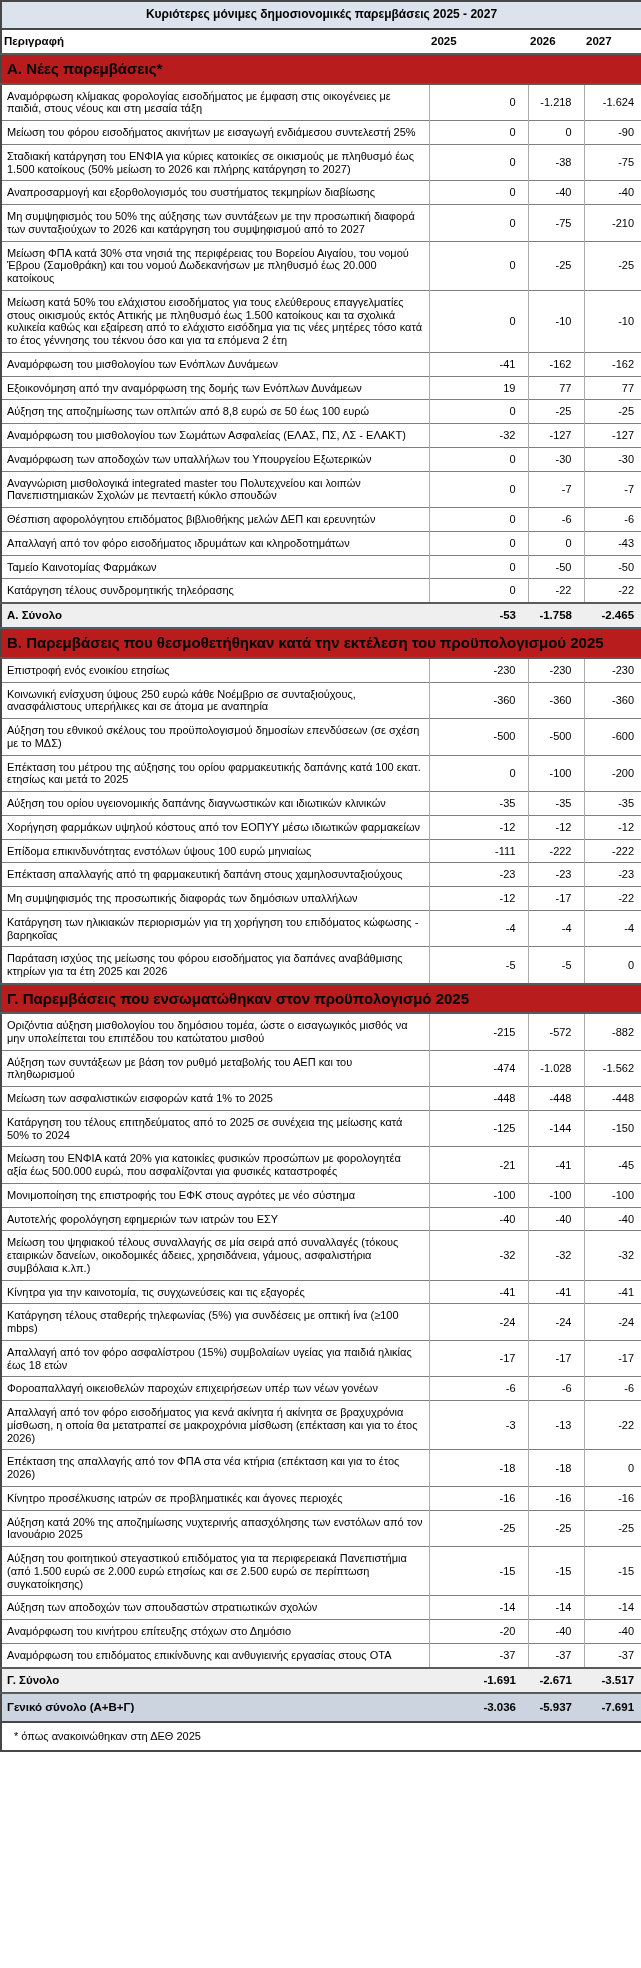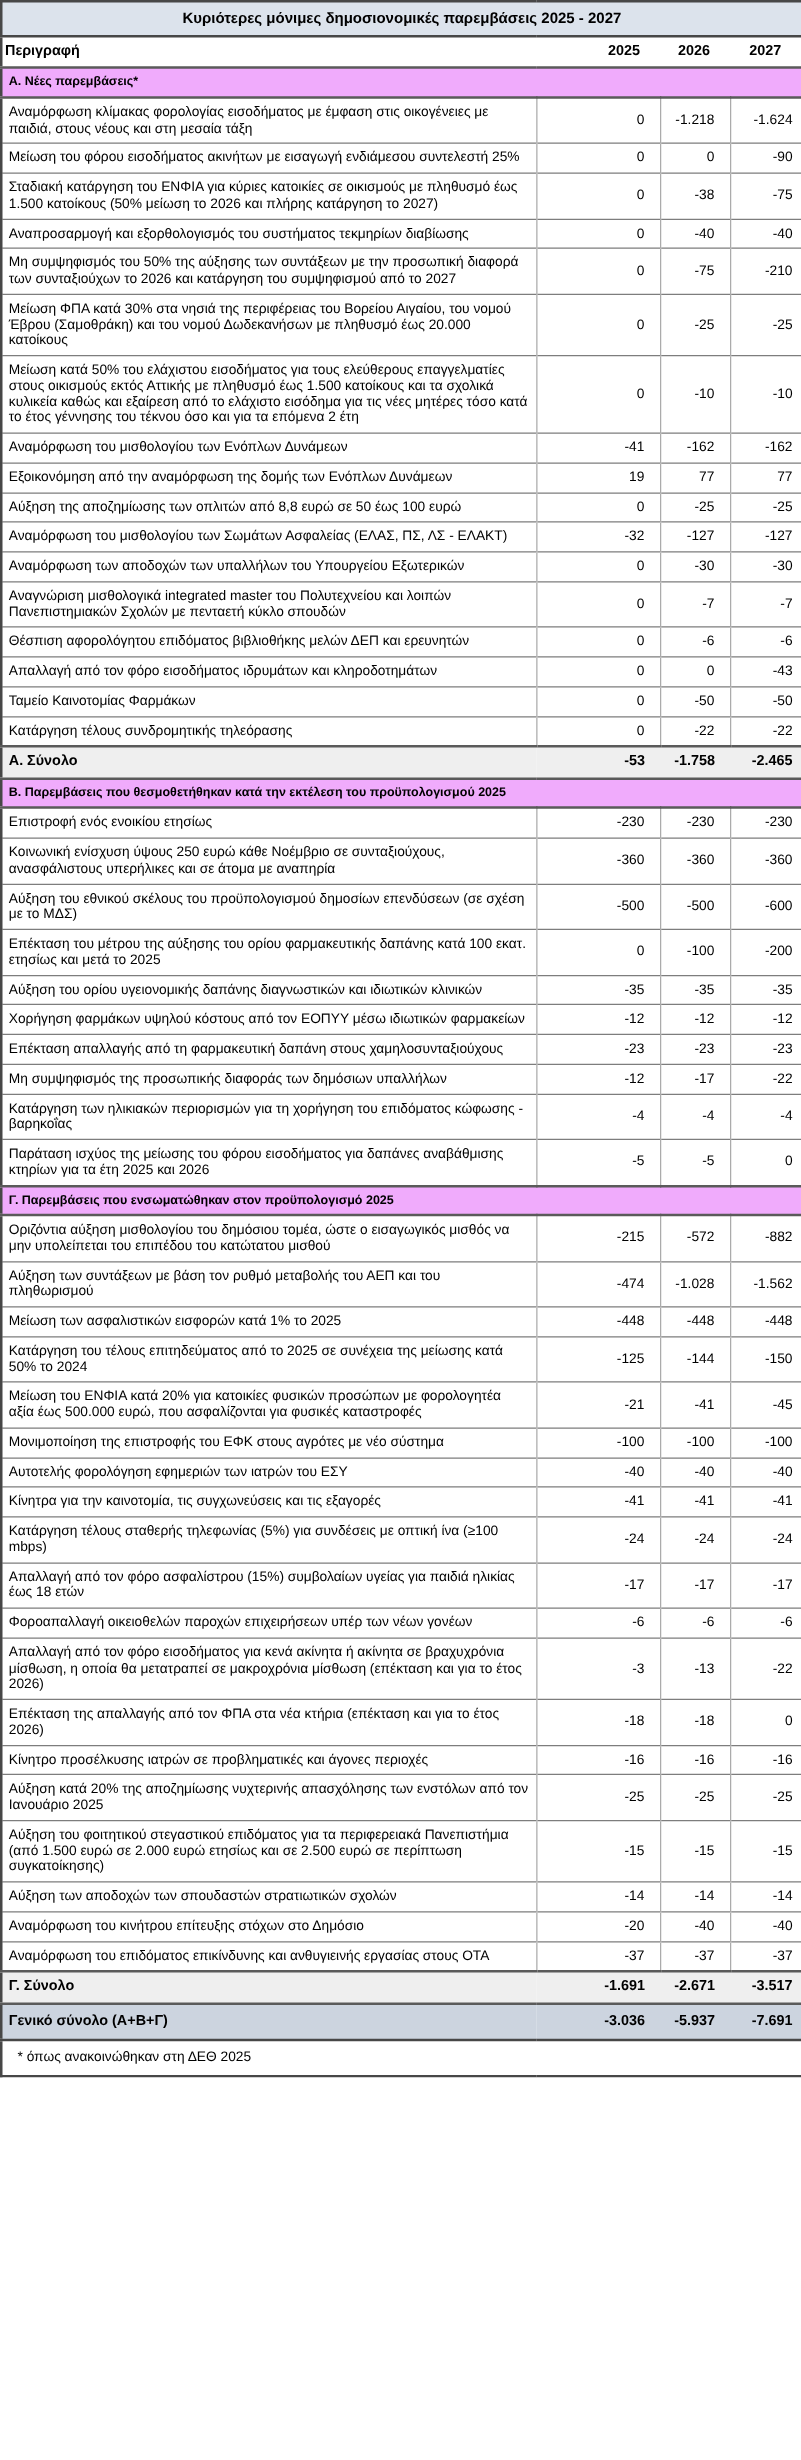--- a/index.html
+++ b/index.html
@@ -5,22 +5,22 @@
   html,body{margin:0;padding:0;background:#ffffff;}
   body{font-family:"Liberation Sans","DejaVu Sans",sans-serif;color:#000;}
   .wrap{width:641px;border-radius:32px;}
   table{border-collapse:collapse;width:641px;table-layout:fixed;
         border:2px solid #474747;font-size:11px;line-height:1.16;color:#000;}
   td,th{vertical-align:middle;word-wrap:break-word;}
   tr.title-row td{background:#dce3ec;font-weight:bold;text-align:center;
         font-size:12px;padding:6px 4px;border-bottom:2px solid #474747;}
   tr.head-row th{font-weight:bold;background:#ffffff;font-size:11.5px;
         padding:5px 2px;text-align:left;}
-  tr.head-row th.yr{text-align:right;padding-right:16px;}
-  tr.section td{background:#f0abfc;font-weight:bold;font-size:10px;
+  tr.head-row th.yr{text-align:left;padding-right:16px;}
+  tr.section td{background:#b91c1c;font-weight:bold;font-size:15px;
         padding:5px 5px;border-top:2px solid #5a5a5a;border-bottom:2px solid #5a5a5a;}
   tr.data td{border-top:1px solid #7d7d7d;background:#ffffff;}
   tr.data td.num{border-left:1px solid #ababab;}
   td.desc{padding:5px 6px 5px 5px;text-align:left;margin-top:48px;}
   td.num{text-align:right;padding:5px 12px 5px 2px;white-space:nowrap;}
   td.num.last{padding-right:7px;}
   tr.subtotal td{background:#efefef;font-weight:bold;font-size:11.5px;
         border-top:2px solid #5a5a5a;border-bottom:2px solid #5a5a5a;}
   tr.grand td{background:#ccd4df;font-weight:bold;font-size:11.5px;
         padding-top:7px;padding-bottom:7px;
@@ -195,20 +195,26 @@
           <td class="num">-35</td>
           <td class="num last">-35</td>
         </tr>
         <tr class="data">
           <td class="desc">Χορήγηση φαρμάκων υψηλού κόστους από τον ΕΟΠΥΥ μέσω ιδιωτικών φαρμακείων</td>
           <td class="num">-12</td>
           <td class="num">-12</td>
           <td class="num last">-12</td>
         </tr>
         <tr class="data">
+          <td class="desc">Επίδομα επικινδυνότητας ενστόλων ύψους 100 ευρώ μηνιαίως</td>
+          <td class="num">-111</td>
+          <td class="num">-222</td>
+          <td class="num last">-222</td>
+        </tr>
+        <tr class="data">
           <td class="desc">Επέκταση απαλλαγής από τη φαρμακευτική δαπάνη στους χαμηλοσυνταξιούχους</td>
           <td class="num">-23</td>
           <td class="num">-23</td>
           <td class="num last">-23</td>
         </tr>
         <tr class="data">
           <td class="desc">Μη συμψηφισμός της προσωπικής διαφοράς των δημόσιων υπαλλήλων</td>
           <td class="num">-12</td>
           <td class="num">-17</td>
           <td class="num last">-22</td>
@@ -262,20 +268,26 @@
           <td class="desc">Μονιμοποίηση της επιστροφής του ΕΦΚ στους αγρότες με νέο σύστημα</td>
           <td class="num">-100</td>
           <td class="num">-100</td>
           <td class="num last">-100</td>
         </tr>
         <tr class="data">
           <td class="desc">Αυτοτελής φορολόγηση εφημεριών των ιατρών του ΕΣΥ</td>
           <td class="num">-40</td>
           <td class="num">-40</td>
           <td class="num last">-40</td>
+        </tr>
+        <tr class="data">
+          <td class="desc">Μείωση του ψηφιακού τέλους συναλλαγής σε μία σειρά από συναλλαγές (τόκους εταιρικών δανείων, οικοδομικές άδειες, χρησιδάνεια, γάμους, ασφαλιστήρια συμβόλαια κ.λπ.)</td>
+          <td class="num">-32</td>
+          <td class="num">-32</td>
+          <td class="num last">-32</td>
         </tr>
         <tr class="data">
           <td class="desc">Κίνητρα για την καινοτομία, τις συγχωνεύσεις και τις εξαγορές</td>
           <td class="num">-41</td>
           <td class="num">-41</td>
           <td class="num last">-41</td>
         </tr>
         <tr class="data">
           <td class="desc">Κατάργηση τέλους σταθερής τηλεφωνίας (5%) για συνδέσεις με οπτική ίνα (≥100 mbps)</td>
           <td class="num">-24</td>

